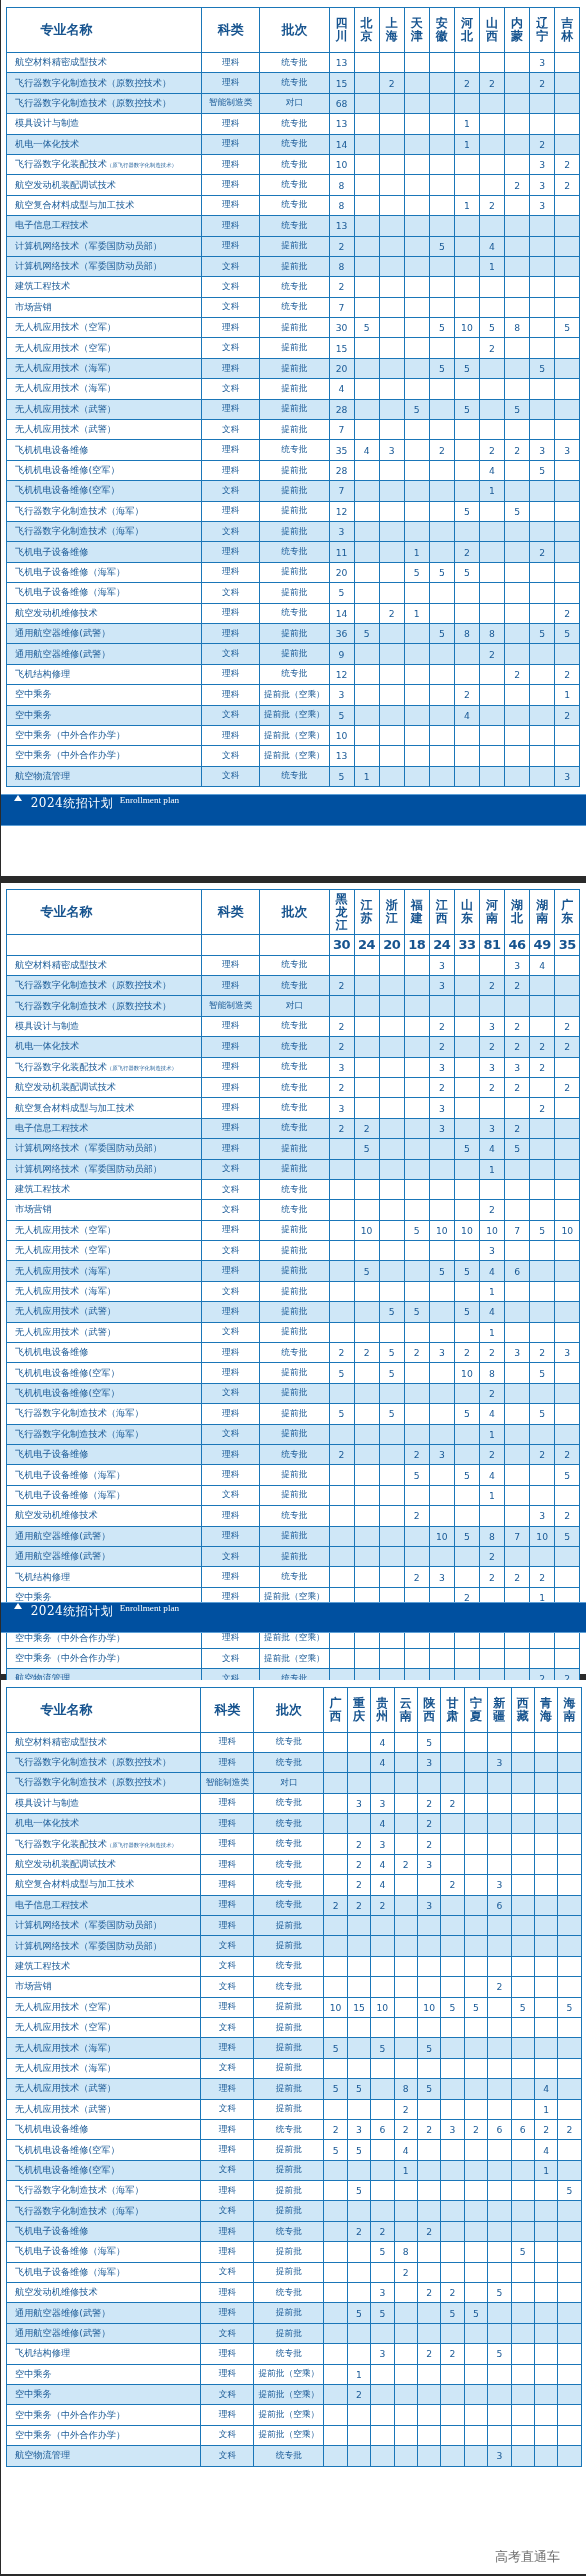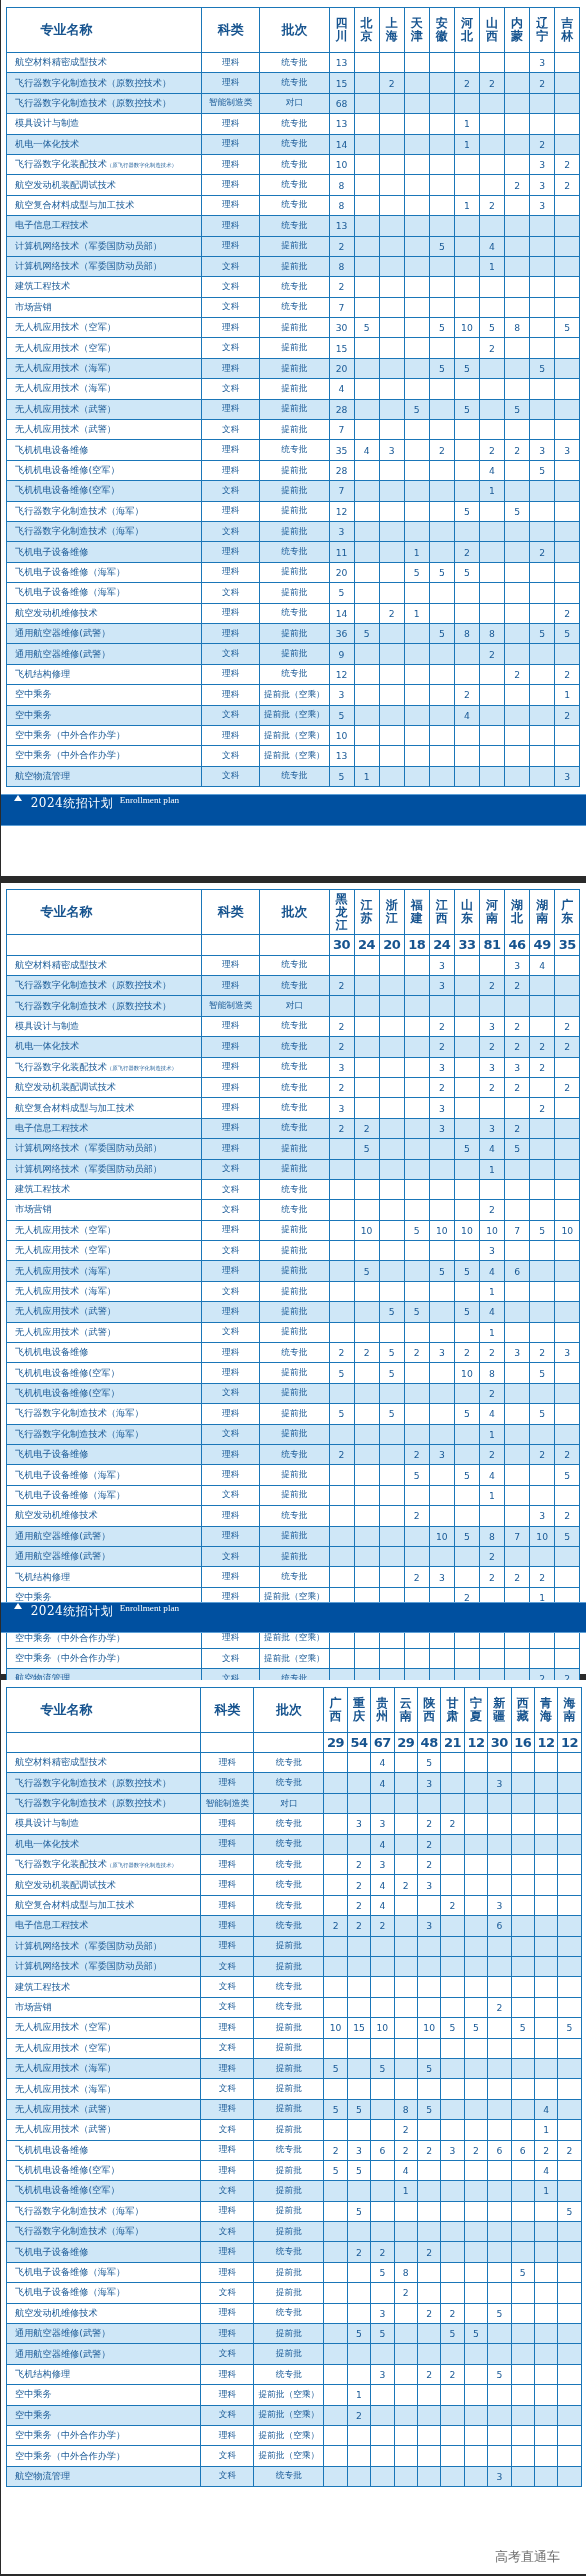--- a/index.html
+++ b/index.html
@@ -1409,36 +1409,20 @@
           </th>
           <th class="hdr-prov">
             <span style="display: block;">青</span>
             <span style="display: block;">海</span>
           </th>
           <th class="hdr-prov">
             <span style="display: block;">海</span>
             <span style="display: block;">南</span>
           </th>
         </tr>
-        <tr class="totals">
-          <td></td>
-          <td></td>
-          <td></td>
-          <td>29</td>
-          <td>54</td>
-          <td>67</td>
-          <td>29</td>
-          <td>48</td>
-          <td>21</td>
-          <td>12</td>
-          <td>30</td>
-          <td>16</td>
-          <td>12</td>
-          <td>12</td>
-        </tr>
         <tr class="row">
           <td class="name"><span>航空材料精密成型技术</span><span class="sub"></span></td>
           <td class="cat">理科</td>
           <td class="batch">统专批</td>
           <td></td>
           <td></td>
           <td>4</td>
           <td></td>
           <td>5</td>
           <td></td>

